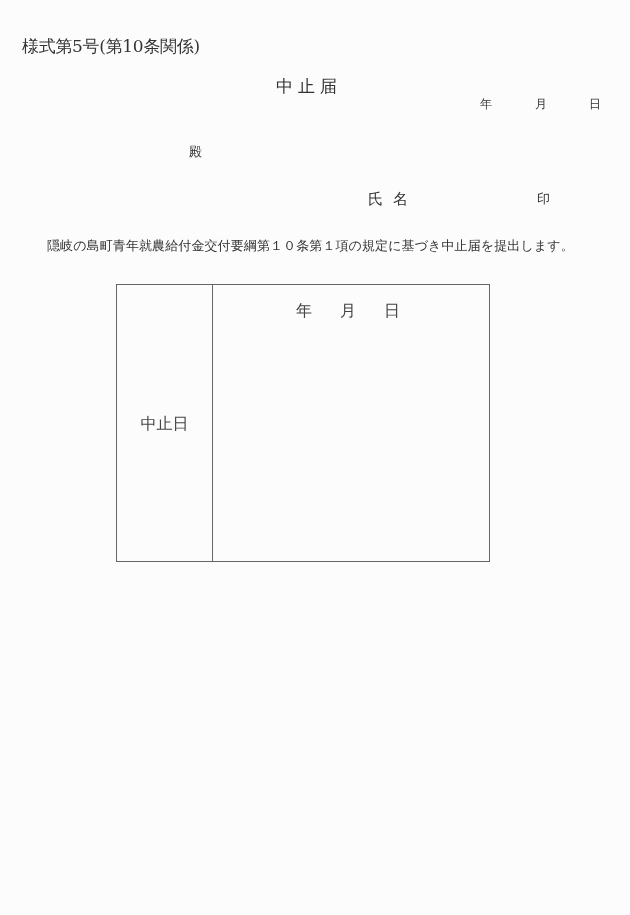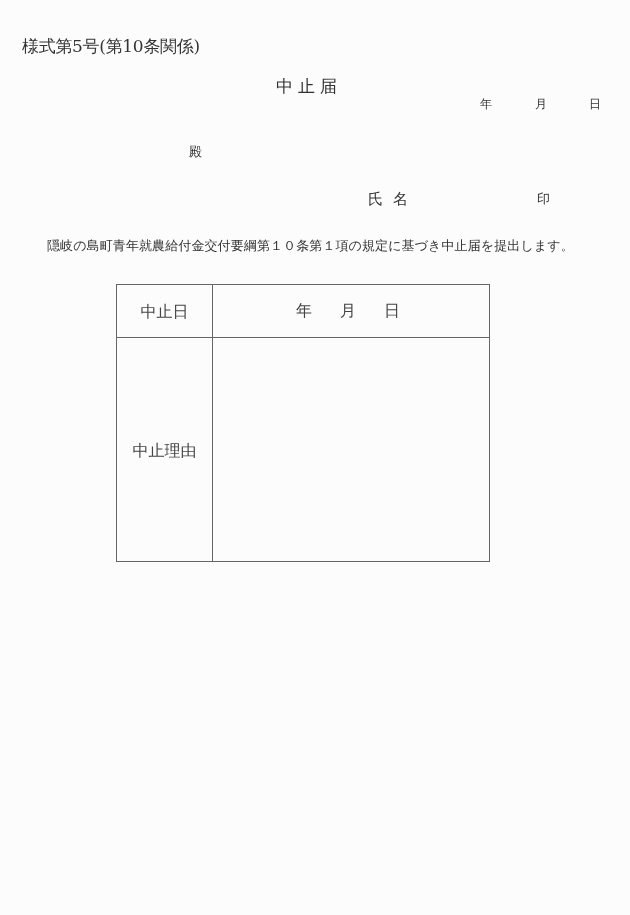--- a/index.html
+++ b/index.html
@@ -109,18 +109,14 @@
       <tr class="row-date">
     <td class="col-label label-date">中止日</td>
     <td class="date-cell">
       <div class="date-cell-inner">
         <span>年</span>
         <span>月</span>
         <span>日</span>
       </div>
     </td>
   </tr>
-  <tr class="row-reason">
-    <td class="col-label label-reason">中止理由</td>
-    <td></td>
-  </tr>
 </tbody>
   </table>
 
 </body></html>

